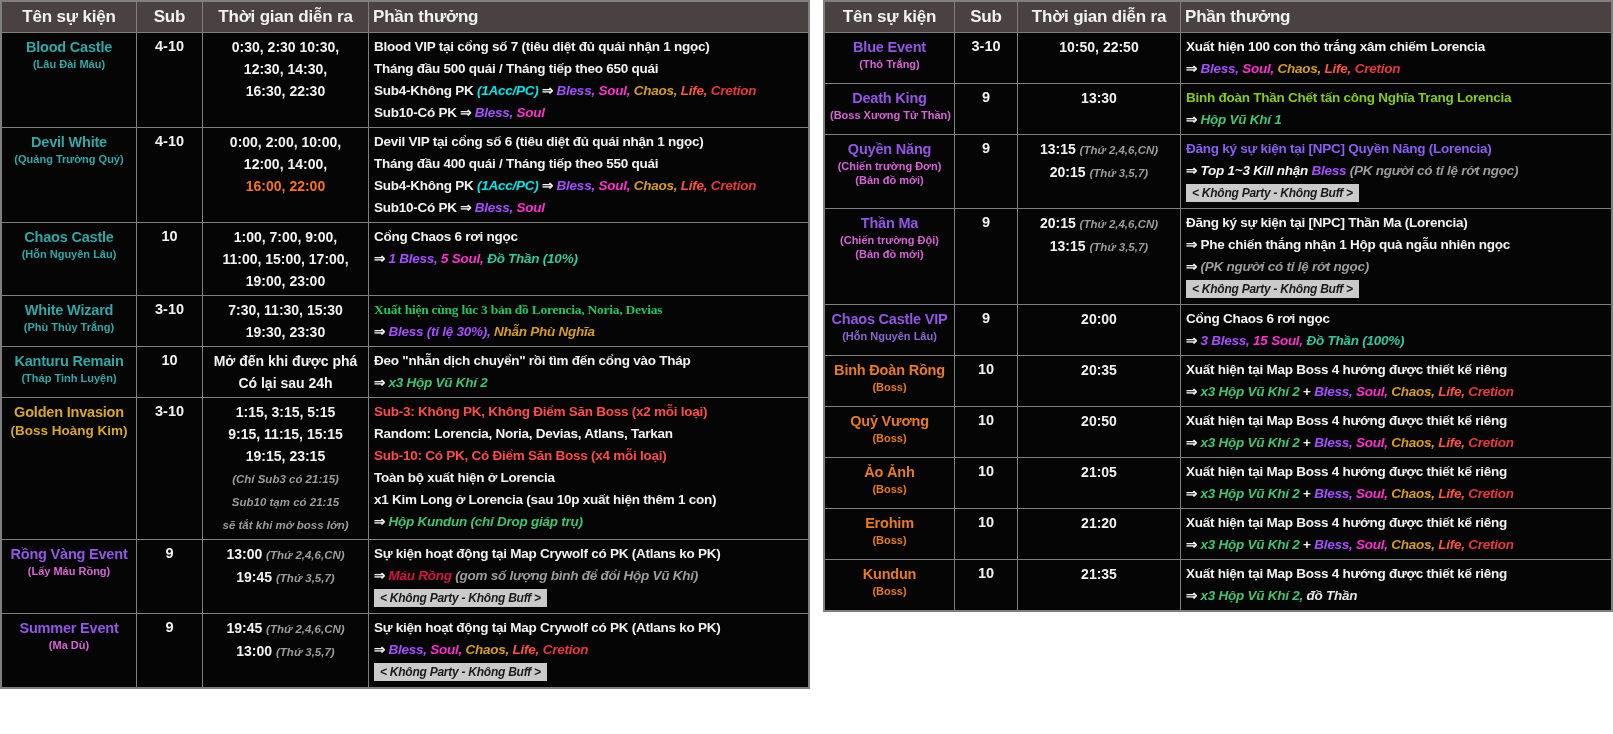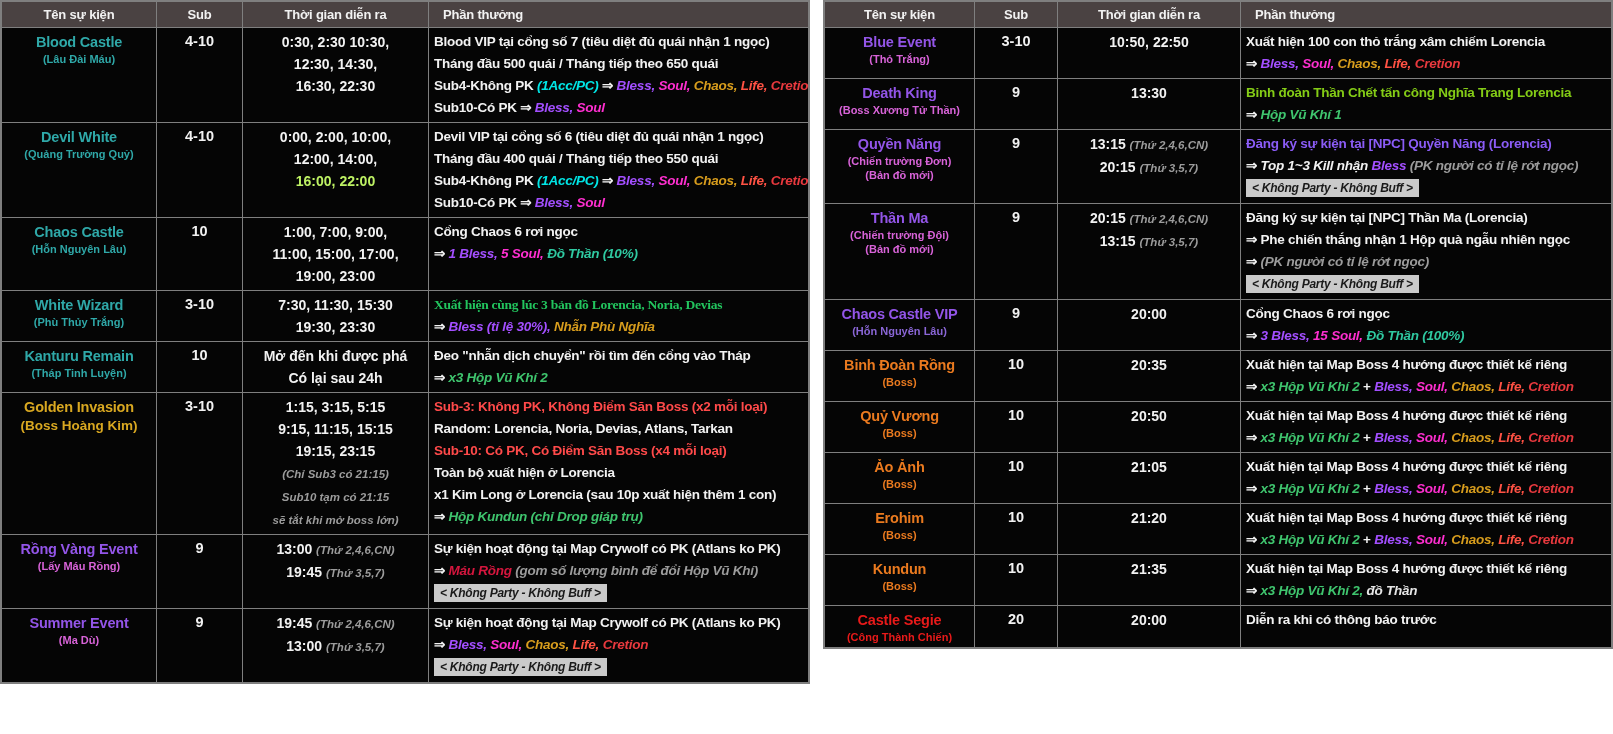--- a/index.html
+++ b/index.html
@@ -1,20 +1,20 @@
 <!DOCTYPE html>
 <html style="--border: #7F7F7F; --tbl-bg: #050505;"><head>
 <meta charset="utf-8">
 <style>
   html,body{margin:0;padding:0;background:#ffffff;font-family:"Liberation Sans",sans-serif;}
   .wrap{display:flex;align-items:flex-start;gap:13px;width:1613px;}
   table.tbl{border-collapse:collapse;background:var(--tbl-bg,#050505);border:2px solid var(--border,#7f7f7f);table-layout:fixed;}
   .t-left{width:810px;}
   .t-right{width:790px;}
-  .tbl th{border:1px solid var(--border,#7f7f7f);font-size:13px;font-weight:bold;padding:5px 14px;letter-spacing:-0.2px;}
+  .tbl th{border:1px solid var(--border,#7f7f7f);font-size:17px;font-weight:bold;padding:5px 4px;letter-spacing:-0.2px;}
   .tbl td{border:1px solid var(--border,#7f7f7f);vertical-align:top;padding:3px 5px;color:#f2f2f2;font-weight:bold;overflow:hidden;}
   .t-left .c0{width:126px}.t-left .c1{width:57px}.t-left .c2{width:157px}
   .t-right .c0{width:121px}.t-right .c1{width:54px}.t-right .c2{width:154px}
   .c0,.c1,.c2{text-align:center;}
   .c3{text-align:left;}
   .ev-title{font-size:14.5px;letter-spacing:-0.2px;line-height:19px;padding-top:2px;white-space:nowrap;}
   .ev-sub{font-size:11px;line-height:14px;white-space:nowrap;}
   .ev-sub.lg{font-size:13.5px;line-height:17px;}
   .sub-val{font-size:14.5px;line-height:21px;}
   .time-line{font-size:14px;line-height:22px;white-space:nowrap;}
@@ -61,21 +61,21 @@
           <td class="c0">
             <div class="ev-title" style="color: rgb(47, 168, 168);">Devil White</div>
             <div class="ev-sub" style="color: rgb(47, 168, 168);">(Quảng Trường Quỷ)</div>
           </td>
           <td class="c1">
             <div class="sub-val">4-10</div>
           </td>
           <td class="c2">
             <div class="time-line"><span style="color: rgb(242, 242, 242);">0:00, 2:00, 10:00,</span></div>
             <div class="time-line"><span style="color: rgb(242, 242, 242);">12:00, 14:00,</span></div>
-            <div class="time-line"><span style="color: #bef264;">16:00, 22:00</span></div>
+            <div class="time-line"><span style="color: #f97316;">16:00, 22:00</span></div>
           </td>
           <td class="c3">
             <div class="reward-line"><span style="color: rgb(242, 242, 242);">Devil VIP tại cổng số 6 (tiêu diệt đủ quái nhận 1 ngọc)</span></div>
             <div class="reward-line"><span style="color: rgb(242, 242, 242);">Tháng đầu 400 quái / Tháng tiếp theo 550 quái</span></div>
             <div class="reward-line"><span style="color: rgb(242, 242, 242);">Sub4-Không PK </span><span class="it" style="color: rgb(0, 230, 230);">(1Acc/PC)</span><span style="color: rgb(242, 242, 242);"> ⇒ </span><span class="it" style="color: rgb(163, 79, 255);">Bless,</span><span class="it" style="color: rgb(255, 47, 208);"> Soul,</span><span class="it" style="color: rgb(216, 157, 29);"> Chaos,</span><span class="it" style="color: rgb(255, 82, 68);"> Life,</span><span class="it" style="color: rgb(232, 57, 62);"> Cretion</span></div>
             <div class="reward-line"><span style="color: rgb(242, 242, 242);">Sub10-Có PK ⇒ </span><span class="it" style="color: rgb(163, 79, 255);">Bless,</span><span class="it" style="color: rgb(255, 47, 208);"> Soul</span></div>
           </td>
         </tr>
         <tr>
           <td class="c0">
@@ -362,30 +362,15 @@
             <div class="sub-val">10</div>
           </td>
           <td class="c2">
             <div class="time-line"><span style="color: rgb(242, 242, 242);">21:35</span></div>
           </td>
           <td class="c3">
             <div class="reward-line"><span style="color: rgb(242, 242, 242);">Xuất hiện tại Map Boss 4 hướng được thiết kế riêng</span></div>
             <div class="reward-line"><span style="color: rgb(242, 242, 242);">⇒ </span><span class="it" style="color: rgb(63, 197, 110);">x3 Hộp Vũ Khí 2, </span><span class="it" style="color: #e5e5e5;">đồ Thần</span></div>
           </td>
         </tr>
-        <tr>
-          <td class="c0">
-            <div class="ev-title" style="color: rgb(232, 26, 26);">Castle Segie</div>
-            <div class="ev-sub" style="color: rgb(232, 26, 26);">(Công Thành Chiến)</div>
-          </td>
-          <td class="c1">
-            <div class="sub-val">20</div>
-          </td>
-          <td class="c2">
-            <div class="time-line"><span style="color: rgb(242, 242, 242);">20:00</span></div>
-          </td>
-          <td class="c3">
-            <div class="reward-line"><span style="color: rgb(242, 242, 242);">Diễn ra khi có thông báo trước</span></div>
-          </td>
-        </tr>
       </tbody>
     </table>
   </div>
 
 </body></html>

